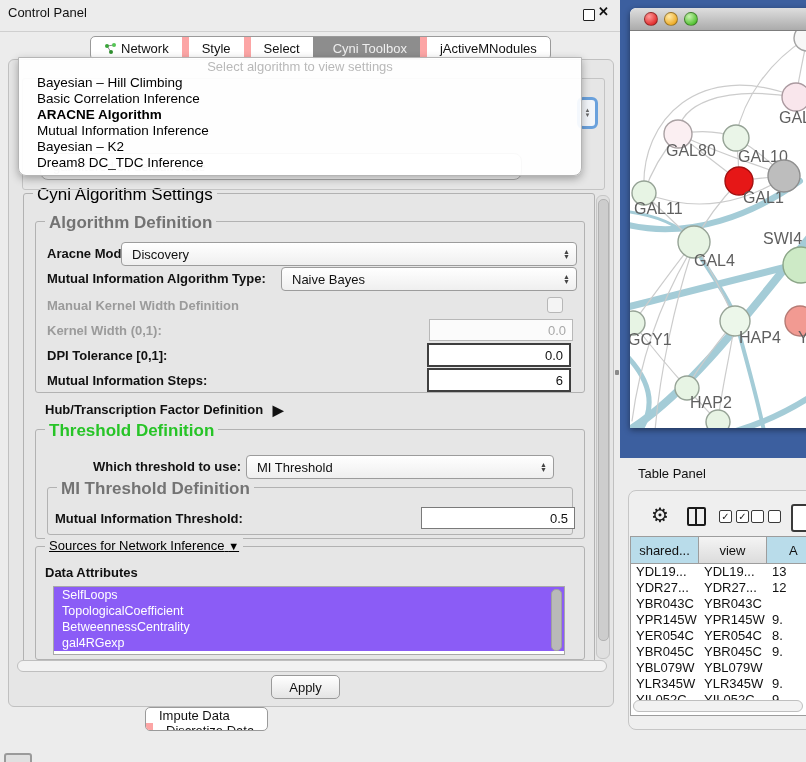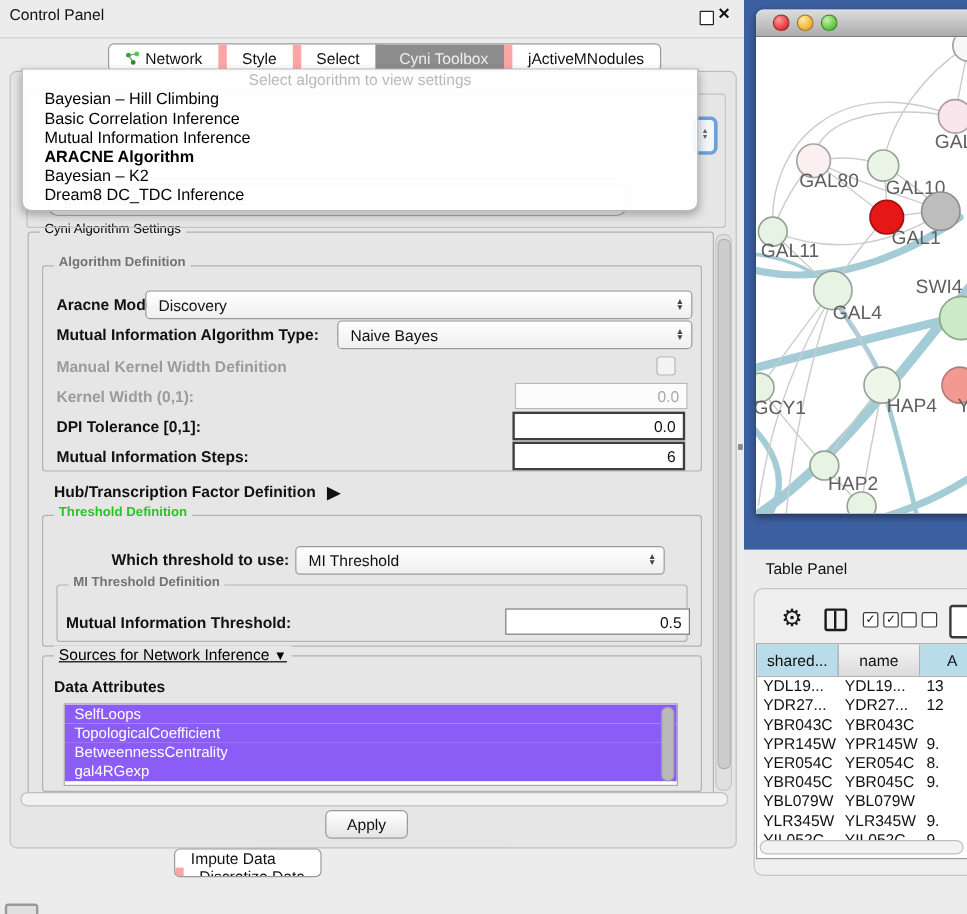--- a/index.html
+++ b/index.html
@@ -17,21 +17,21 @@
   .tabstrip .tab{display:flex;align-items:center;padding:0 13px;white-space:nowrap;border-left:7px solid #fca5a5;cursor:default;}
   .tabstrip .tab:first-child{border-left:none;}
   .tabstrip .tab.sel{background:#8d8d8d;color:#eee;border-left-color:#8d8d8d;}
   #top-tabs{left:90px;top:36px;}
   #bottom-tabs{left:145px;top:707px;flex-direction:column;}
 
   #main-panel{left:8px;top:59px;width:604px;height:646px;background:#e6e6e6;
               border:1px solid #c0c0c0;border-radius:6px;}
 
   .group{position:absolute;border:1px solid #b2b2b2;border-radius:3px;}
-  .gtitle{position:absolute;top:-9px;left:9px;background:#e6e6e6;padding:0 4px;font-size:11px;white-space:nowrap;}
+  .gtitle{position:absolute;top:-9px;left:9px;background:#e6e6e6;padding:0 4px;font-size:17px;white-space:nowrap;}
   .gtitle.blue{color:#737373;font-weight:bold;}
   .gtitle.green{color:#27c427;font-weight:bold;}
 
   .lbl{position:absolute;font-size:13px;font-weight:bold;color:#111;white-space:nowrap;}
   .lbl.dis{color:#9b9b9b;}
 
   .combo{position:absolute;height:22px;background:linear-gradient(#ffffff,#efefef);
          border:1px solid #9c9c9c;border-radius:4px;display:flex;align-items:center;
          padding:0 6px 0 10px;font-size:13px;color:#111;}
   .combo .arrows{margin-left:auto;display:flex;flex-direction:column;align-items:center;
@@ -228,22 +228,22 @@
   <div class="abs" id="focus-combo">
       <span>▲</span>
       <span>▼</span>
     </div>
 
   <div class="abs" id="alg-popup">
     <div id="alg-placeholder">Select algorithm to view settings</div>
     <div id="alg-items">
         <div class="alg-item">Bayesian – Hill Climbing</div>
         <div class="alg-item">Basic Correlation Inference</div>
+        <div class="alg-item bold">ARACNE Algorithm</div>
         <div class="alg-item">Mutual Information Inference</div>
-        <div class="alg-item bold">ARACNE Algorithm</div>
         <div class="alg-item">Bayesian – K2</div>
         <div class="alg-item">Dream8 DC_TDC Inference</div>
       </div>
   </div>
 
   <div class="abs" id="divider-dot"></div>
   <div class="abs" id="corner-icon"></div>
 
   <div class="abs" id="top-strip"></div>
   <div class="abs" id="blue-bg"></div>
@@ -324,21 +324,21 @@
     </div>
     <div class="ticon chkpair" style="left:122px;top:19px;">
       <span class="chk"></span>
         <span class="chk"></span>
     </div>
     <div class="ticon" id="icon-doc" style="left:162px;top:13px;"></div>
   </div>
   <div class="abs" id="tbl">
     <div id="tbl-head">
         <div class="th hl" style="width: 68px;">shared...</div>
-        <div class="th" style="width: 68px;">name</div>
+        <div class="th" style="width: 68px;">view</div>
         <div class="th hl" style="width: 54px;">A</div>
       </div>
     <div id="tbl-body">
         <div class="tr">
           <div class="td" style="width: 63px;">YDL19...</div>
           <div class="td" style="width: 63px;">YDL19...</div>
           <div class="td" style="width: 49px;">13</div>
         </div>
         <div class="tr">
           <div class="td" style="width: 63px;">YDR27...</div>

